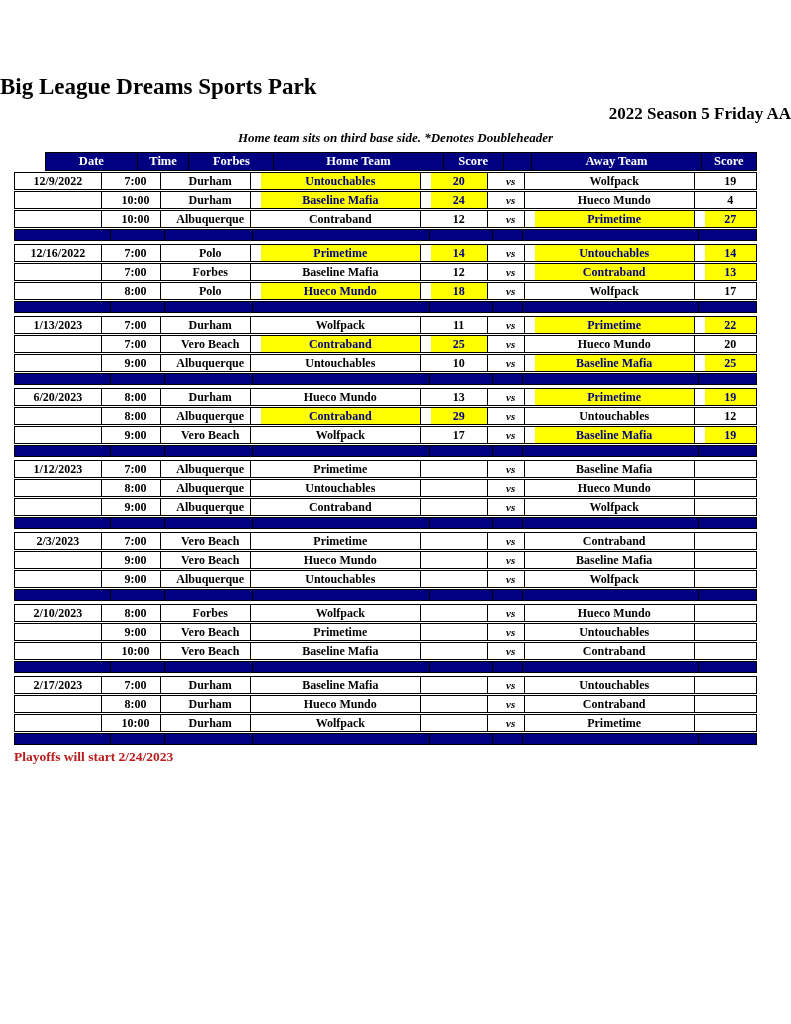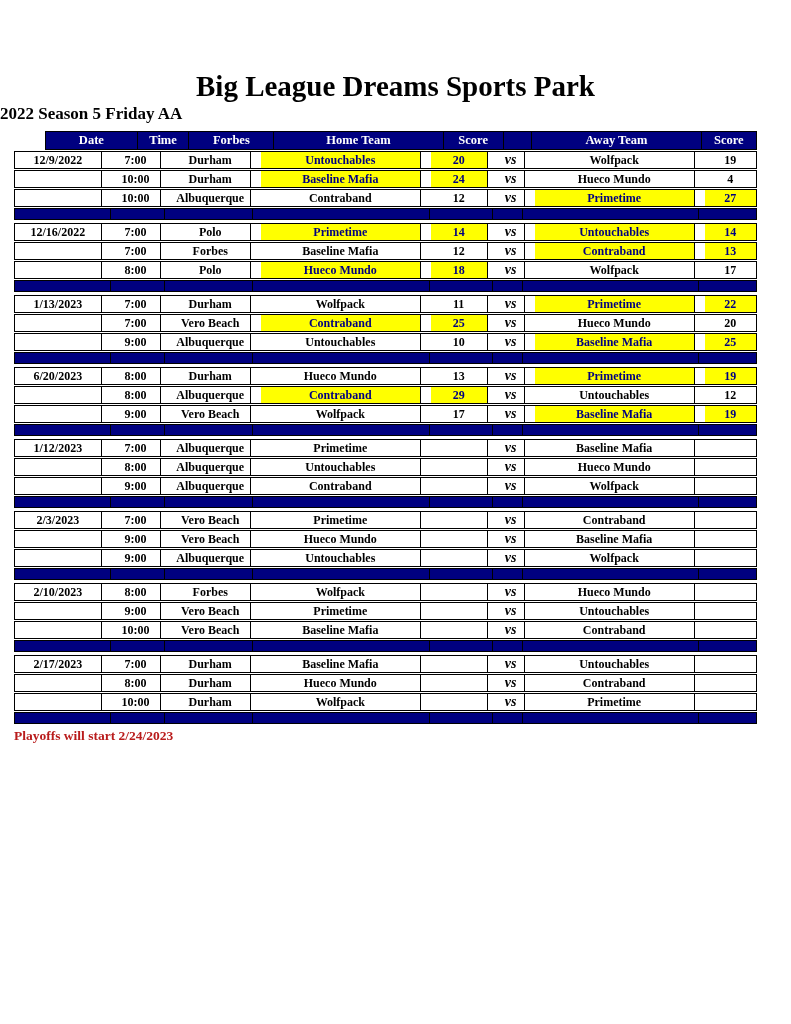--- a/index.html
+++ b/index.html
@@ -5,25 +5,25 @@
   * { margin: 0; padding: 0; box-sizing: border-box; }
   html, body { background: #ffffff; }
   body {
     width: 791px; height: 1024px;
     font-family: "Liberation Serif", serif;
     position: relative;
     overflow: hidden;
   }
   .page { width: 791px; padding-top: 74px; }
   .title {
-    text-align: center; font-weight: bold; font-size: 29px;
+    text-align: left; font-weight: bold; font-size: 23px;
     color: #000000; line-height: 25px;
   }
   .subtitle {
-    text-align: left; font-weight: bold; font-size: 17px;
+    text-align: right; font-weight: bold; font-size: 17px;
     color: #000000; margin-top: 5px; line-height: 20px;
   }
   .note {
     text-align: center; font-weight: bold; font-style: italic; font-size: 13px;
     color: #000000; margin-top: 6px; line-height: 15px;
   }
   .tablewrap { margin-left: 14px; width: 743px; margin-top: 7px; }
 
   .row {
     display: flex; height: 18px; border: 1.5px solid #000000;
@@ -35,21 +35,21 @@
     display: flex; align-items: center; justify-content: center;
     font-weight: bold; font-size: 12px; color: #000000;
     border-right: 1.5px solid #000000; overflow: hidden; white-space: nowrap;
   }
   .cell:last-child { border-right: none; }
   .c-date   { width: 96px; }
   .c-time   { width: 54px; }
   .c-replica{ width: 89px; }
   .c-home   { width: 177px; }
   .c-hscore { width: 63px; }
-  .c-vs     { width: 30px; font-style: italic; font-size: 14px; }
+  .c-vs     { width: 30px; font-style: italic; font-size: 11px; }
   .c-away   { width: 177px; }
   .c-ascore { width: 57px; }
   .hl { background: #FFFF00; color: #000080; }
 
   .header-row {
     display: flex; height: 19px; border: 1.5px solid #000000;
     background: #000080;
     margin-left: 31px;
   }
   .header-row .cell { color: #ffffff; background: #000080; font-size: 12.5px; }
@@ -64,20 +64,21 @@
     margin-left: 14px; margin-top: 4px;
     font-weight: bold; font-size: 13.5px; color: #b91c1c;
   }
 </style>
 </head>
 <body>
 
 <div class="page">
   <div class="title">Big League Dreams Sports Park</div>
   <div class="subtitle">2022 Season 5 Friday AA</div>
+  <div class="note">Home team sits on third base side.  *Denotes Doubleheader</div>
 
   <div class="tablewrap">
     <div class="header-row">
       <div class="cell c-date">Date</div>
       <div class="cell c-time">Time</div>
       <div class="cell c-replica">Forbes</div>
       <div class="cell c-home">Home Team</div>
       <div class="cell c-hscore">Score</div>
       <div class="cell c-vs"></div>
       <div class="cell c-away">Away Team</div>

